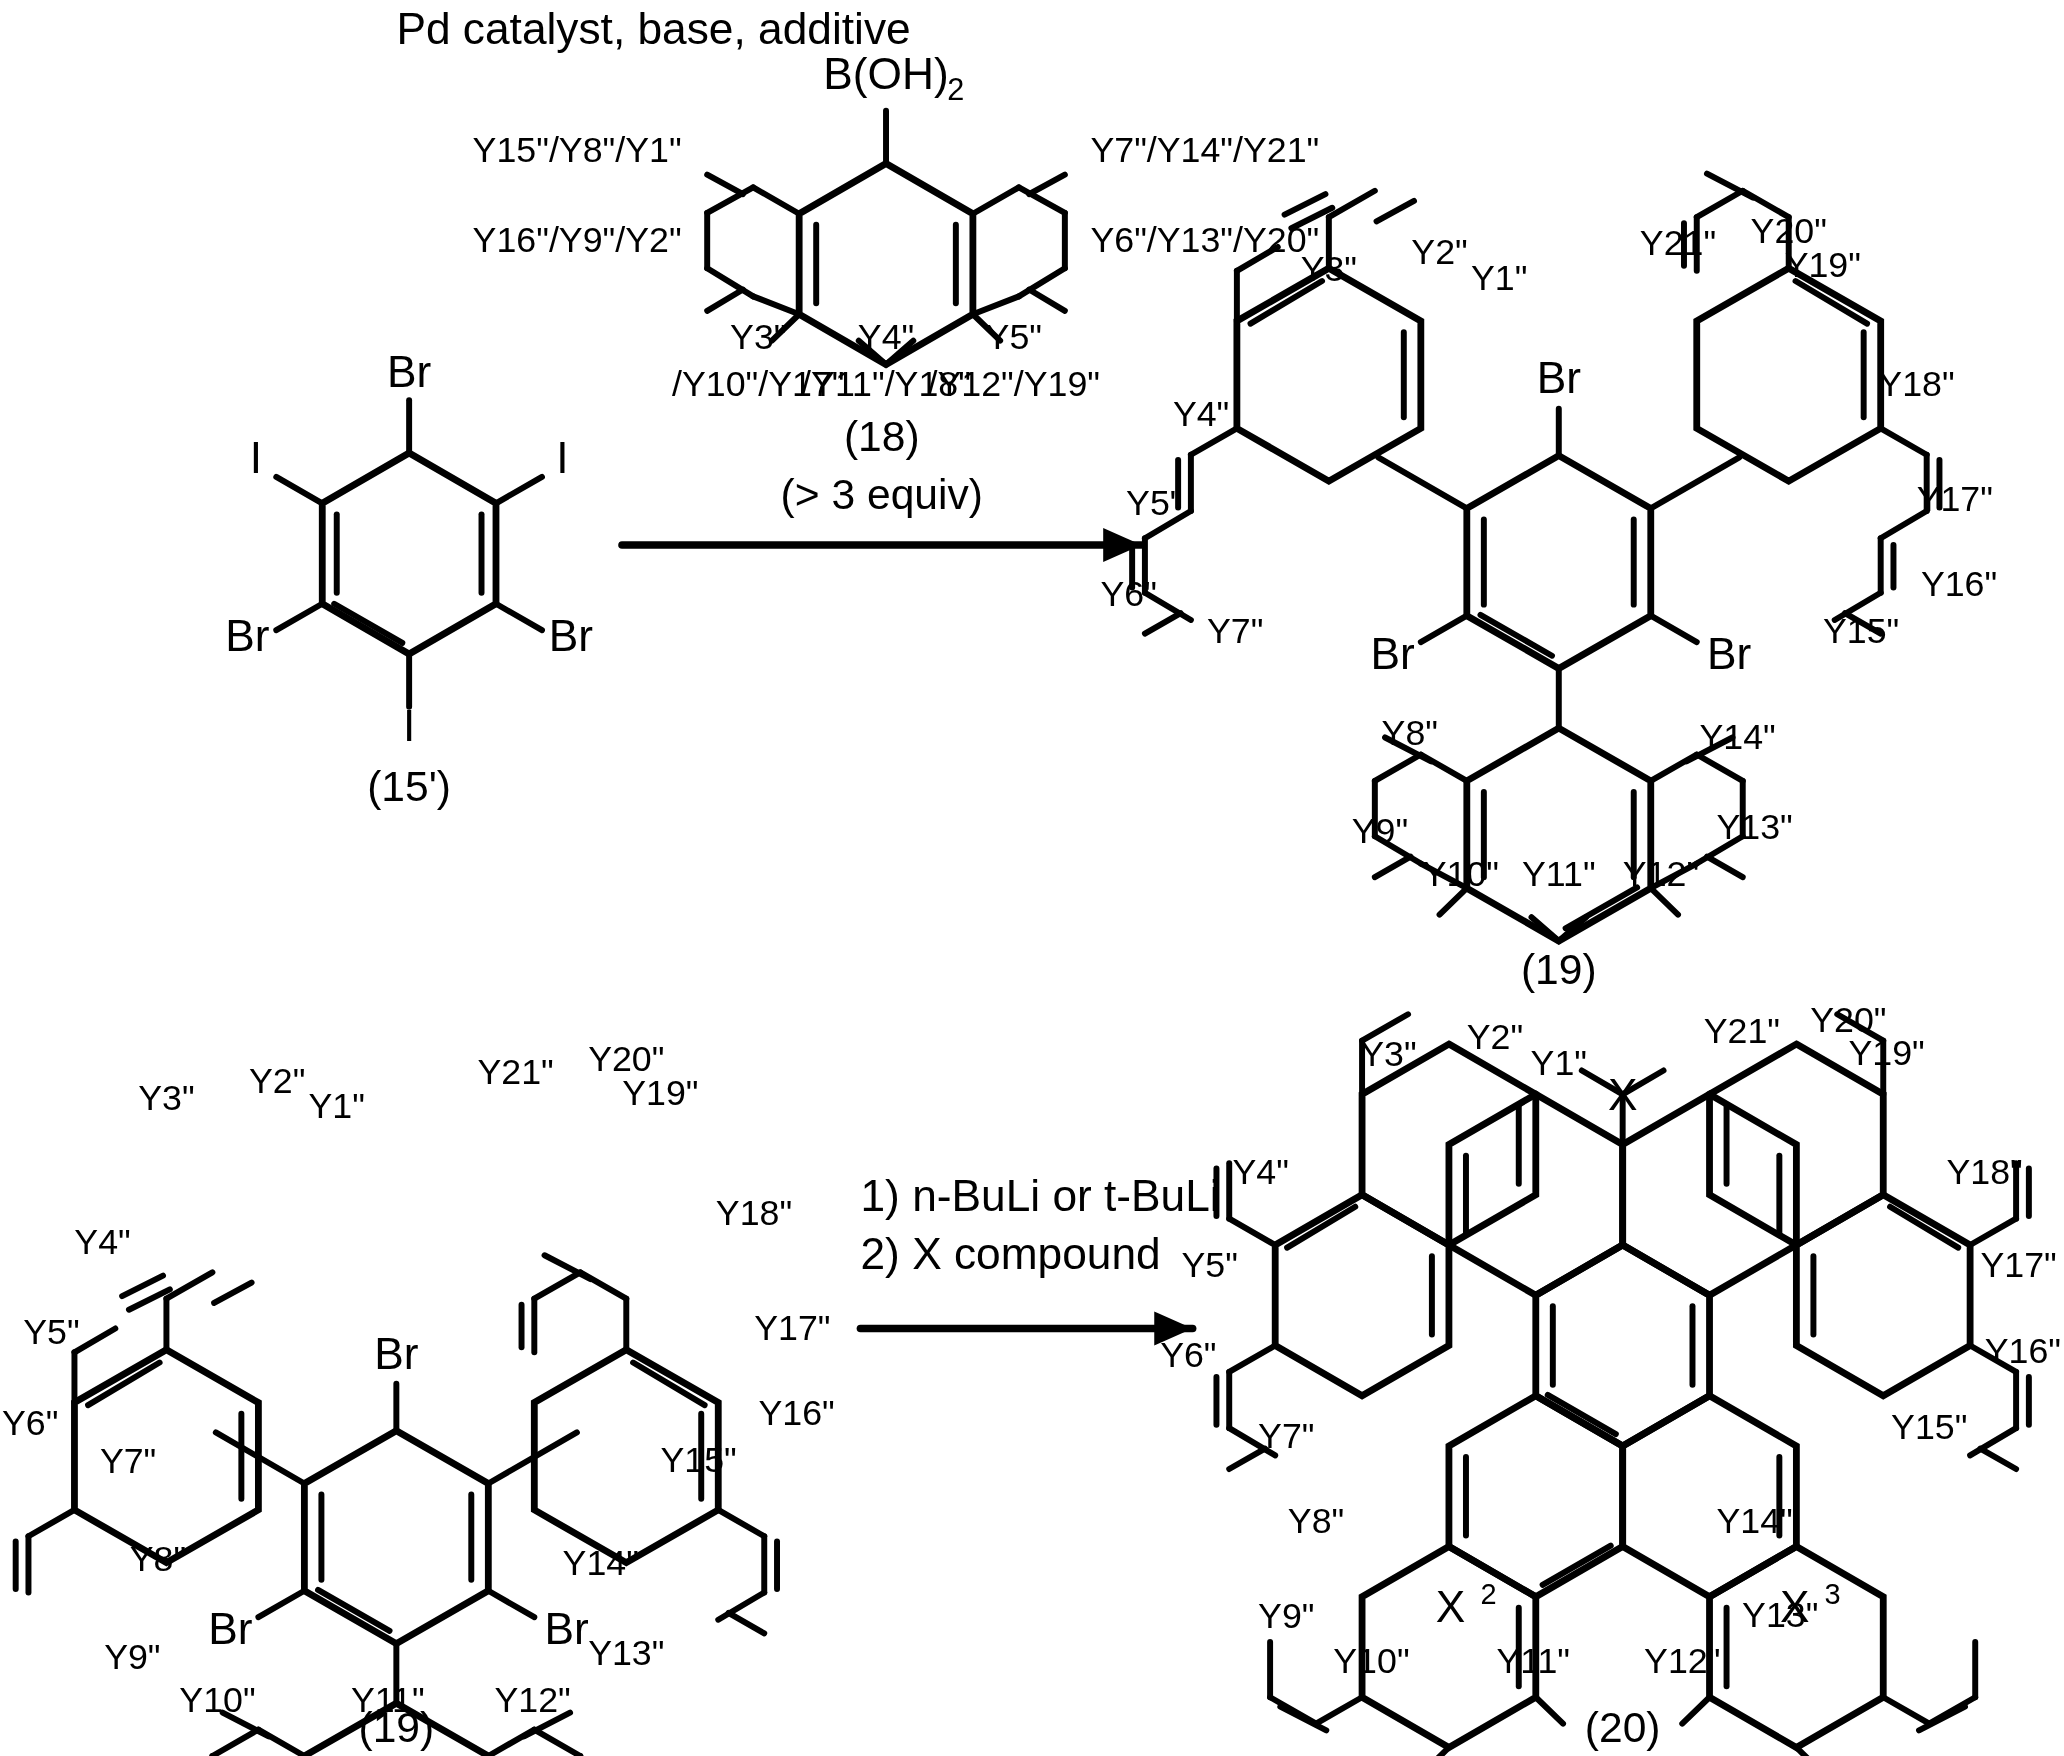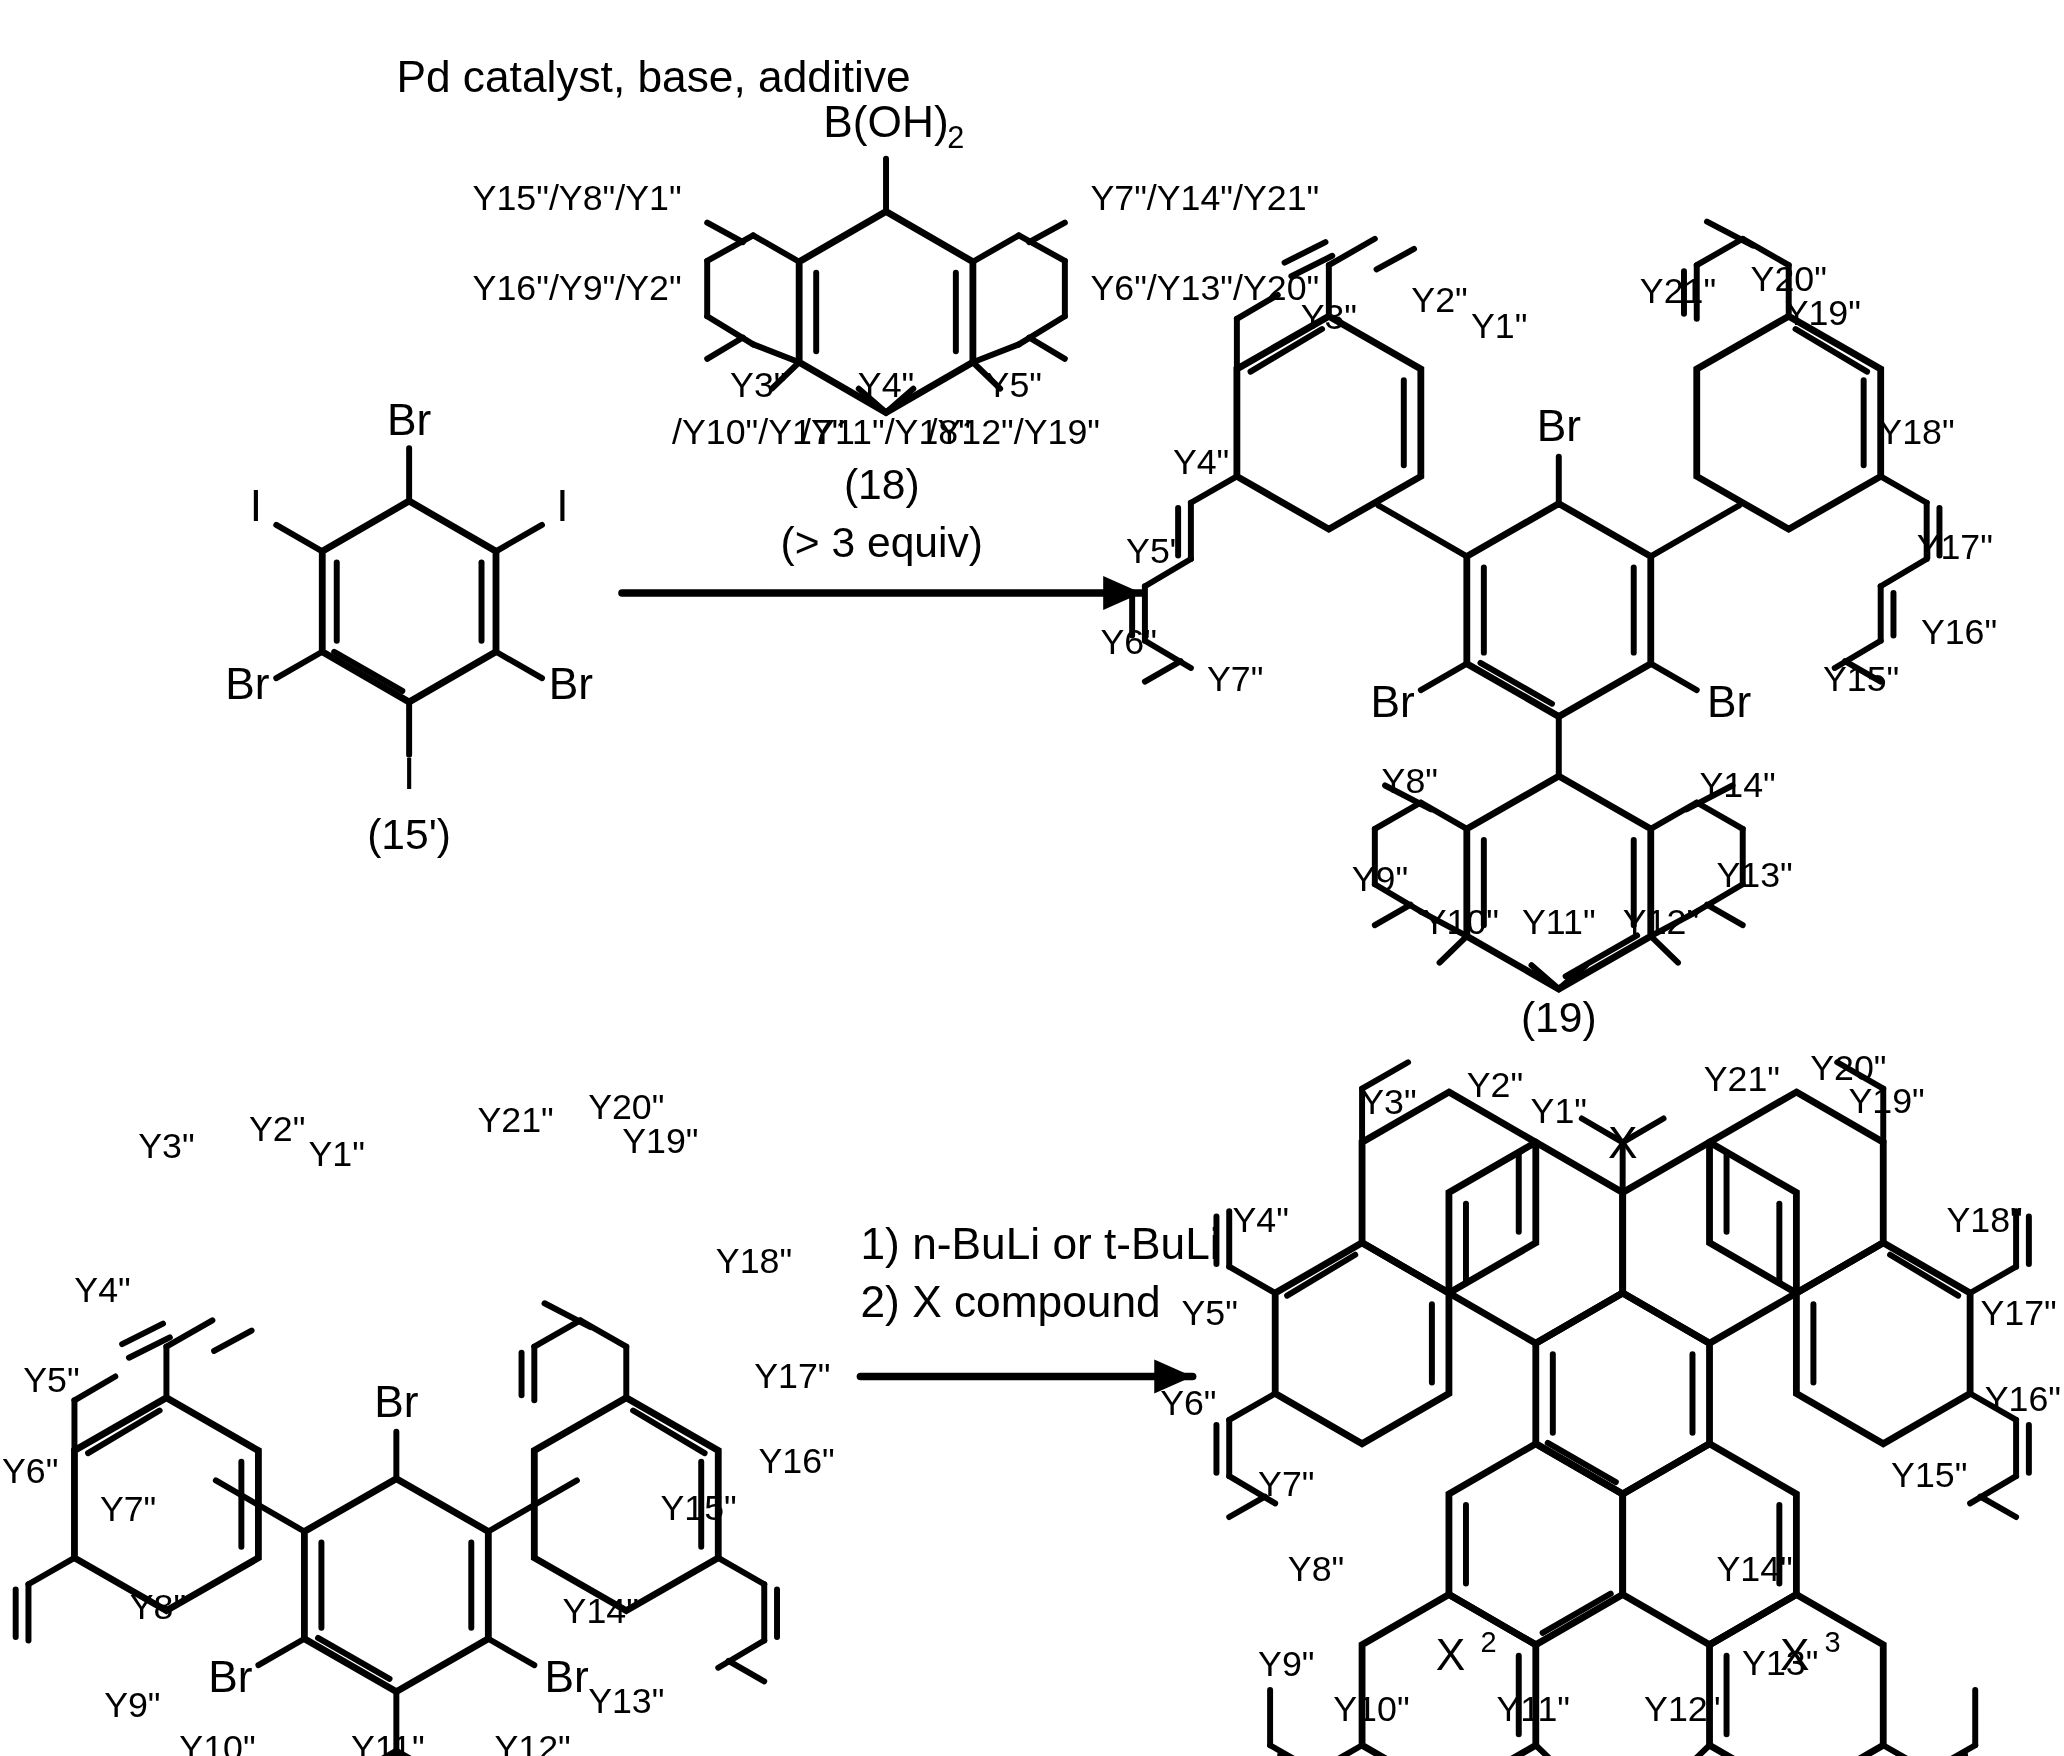--- a/index.html
+++ b/index.html
@@ -11,21 +11,20 @@
     width: 2065px;
     height: 1756px;
     position: relative;
     font-family: "Liberation Sans", sans-serif;
     color: #000000;
     overflow: hidden;
   }
   .sheet {
     position: absolute;
     inset: 0;
-    margin-top: 48px;
   }
   svg { display: block; }
   .lbl {
     font-family: "Liberation Sans", sans-serif;
     font-size: 42px;
     fill: #000;
   }
   .cap {
     font-family: "Liberation Sans", sans-serif;
     font-size: 50px;

